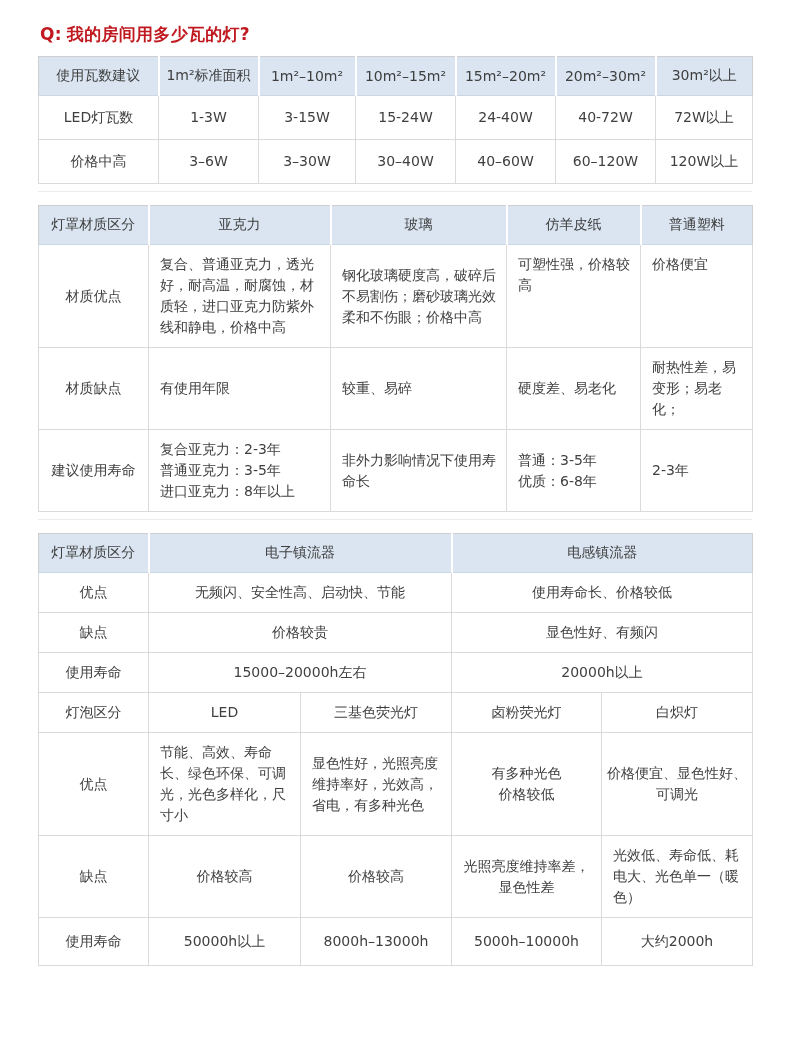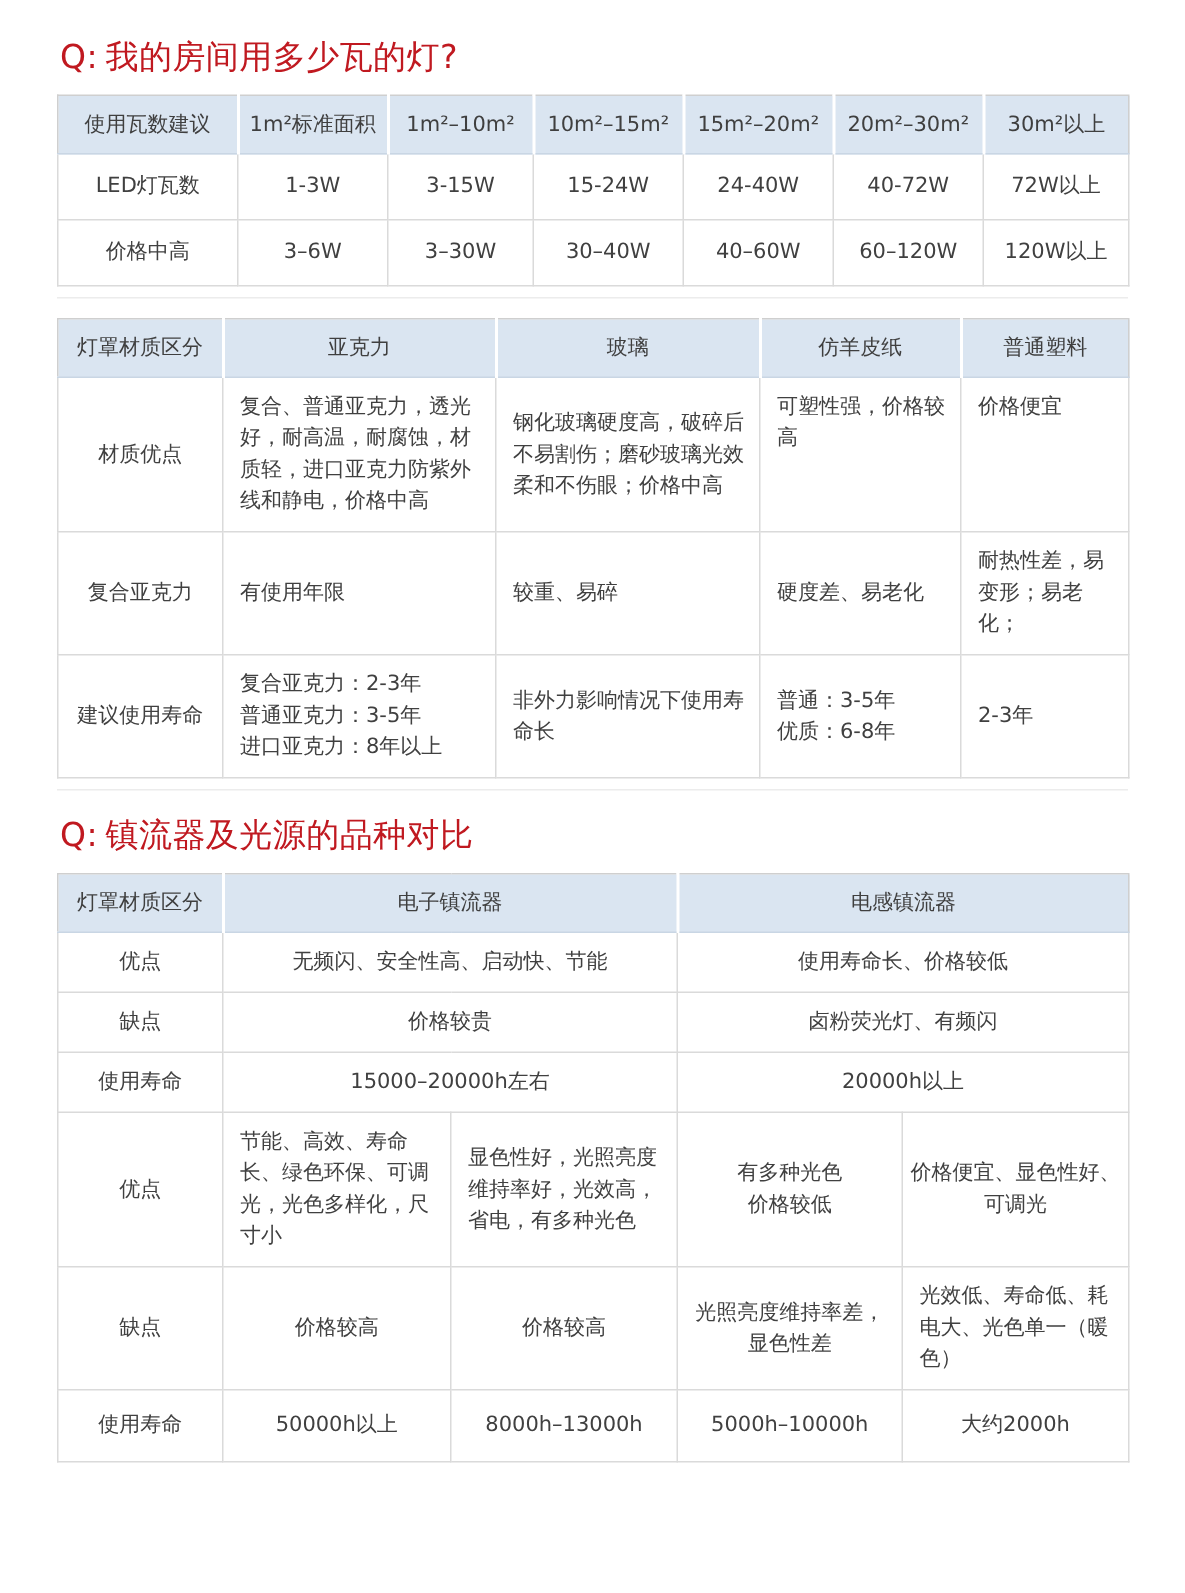--- a/index.html
+++ b/index.html
@@ -1,20 +1,20 @@
 <!DOCTYPE html>
 <html><head>
 <meta charset="utf-8">
 <style>
   html,body { margin:0; padding:0; background:#fff; }
   body { font-family:"DejaVu Sans","Liberation Sans",sans-serif; color:#404040; }
   .page { width:790px; box-sizing:border-box; padding:8px 38px 0 38px; background:#fff; }
   .section { padding:13px 0 7px 0; }
   .section + .section { border-top:1px solid #ececec; }
-  .qtitle { color:#c01920; font-size:22px; font-weight:400; margin:2px 0 10px 2px; letter-spacing:.3px; }
+  .qtitle { color:#c01920; font-size:17px; font-weight:700; margin:2px 0 10px 2px; letter-spacing:.3px; }
   .qtitle .qp { margin-right:5px; }
   table { border-collapse:collapse; width:714px; table-layout:fixed; }
   .t { border:1px solid #cfcfcf; }
   .t th { background:#dae5f1; color:#3f3f3f; font-weight:400; font-size:14px; padding:10px 2px;
           border-right:2px solid #fff; border-bottom:1px solid #c9d6e4; }
   .t th:last-child { border-right:1px solid #cfcfcf; }
   .t td { border:1px solid #dadada; font-size:14px; text-align:center; padding:9px 5px; line-height:1.5; color:#404040; }
   .t1 td { padding:11px 2px;margin-left:38px; }
   .tl { text-align:left !important; padding-left:11px !important; padding-right:9px !important; }
   .pre { white-space:pre-line; }
@@ -90,42 +90,41 @@
         </thead>
       <tbody>
         <tr>
           <td>材质优点</td>
           <td class="tl">复合、普通亚克力，透光好，耐高温，耐腐蚀，材质轻，进口亚克力防紫外线和静电，价格中高</td>
           <td class="tl">钢化玻璃硬度高，破碎后不易割伤；磨砂玻璃光效柔和不伤眼；价格中高</td>
           <td class="tl" style="vertical-align:top;">可塑性强，价格较高</td>
           <td class="tl" style="vertical-align:top;">价格便宜</td>
         </tr>
         <tr>
-          <td style="padding:14px 2px;">复合亚克力</td>
+          <td style="padding:14px 2px;">材质缺点</td>
           <td class="tl">有使用年限</td>
           <td class="tl">较重、易碎</td>
           <td class="tl">硬度差、易老化</td>
           <td class="tl">耐热性差，易变形；易老化；</td>
         </tr>
         <tr>
           <td>建议使用寿命</td>
           <td class="tl pre">复合亚克力：2-3年
 普通亚克力：3-5年
 进口亚克力：8年以上</td>
           <td class="tl">非外力影响情况下使用寿命长</td>
           <td class="tl pre">普通：3-5年
 优质：6-8年</td>
           <td class="tl">2-3年</td>
         </tr>
       </tbody>
     </table>
   </div>
 
   <div class="section">
-    <div class="qtitle"><span class="qp">Q:</span><span>镇流器及光源的品种对比</span></div>
     <table class="t t3">
       <colgroup>
           <col style="width:110px">
           <col style="width:152px">
           <col style="width:151px">
           <col style="width:150px">
           <col style="width:151px">
         </colgroup>
       <thead>
           <tr>
@@ -136,26 +135,33 @@
         </thead>
       <tbody>
         <tr>
           <td>优点</td>
           <td colspan="2">无频闪、安全性高、启动快、节能</td>
           <td colspan="2">使用寿命长、价格较低</td>
         </tr>
         <tr>
           <td>缺点</td>
           <td colspan="2">价格较贵</td>
-          <td colspan="2">卤粉荧光灯、有频闪</td>
+          <td colspan="2">显色性好、有频闪</td>
         </tr>
         <tr>
           <td>使用寿命</td>
           <td colspan="2">15000–20000h左右</td>
           <td colspan="2">20000h以上</td>
+        </tr>
+        <tr>
+          <td>灯泡区分</td>
+          <td>LED</td>
+          <td>三基色荧光灯</td>
+          <td>卤粉荧光灯</td>
+          <td>白炽灯</td>
         </tr>
         <tr>
           <td>优点</td>
           <td class="tl">节能、高效、寿命长、绿色环保、可调光，光色多样化，尺寸小</td>
           <td class="tl">显色性好，光照亮度维持率好，光效高，省电，有多种光色</td>
           <td class="pre">有多种光色
 价格较低</td>
           <td class="pre">价格便宜、显色性好、
 可调光</td>
         </tr>

